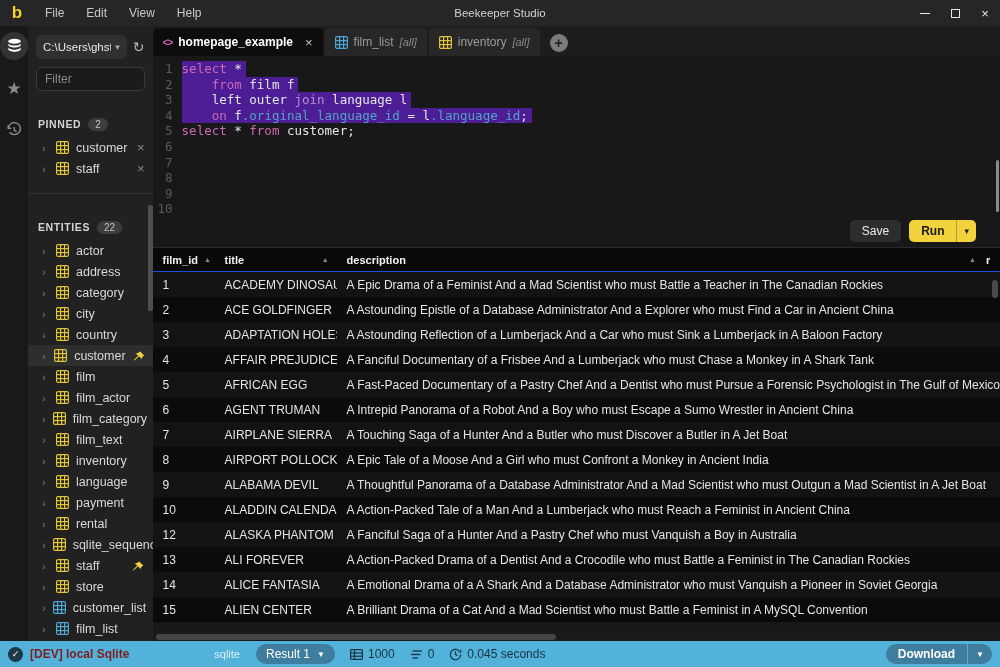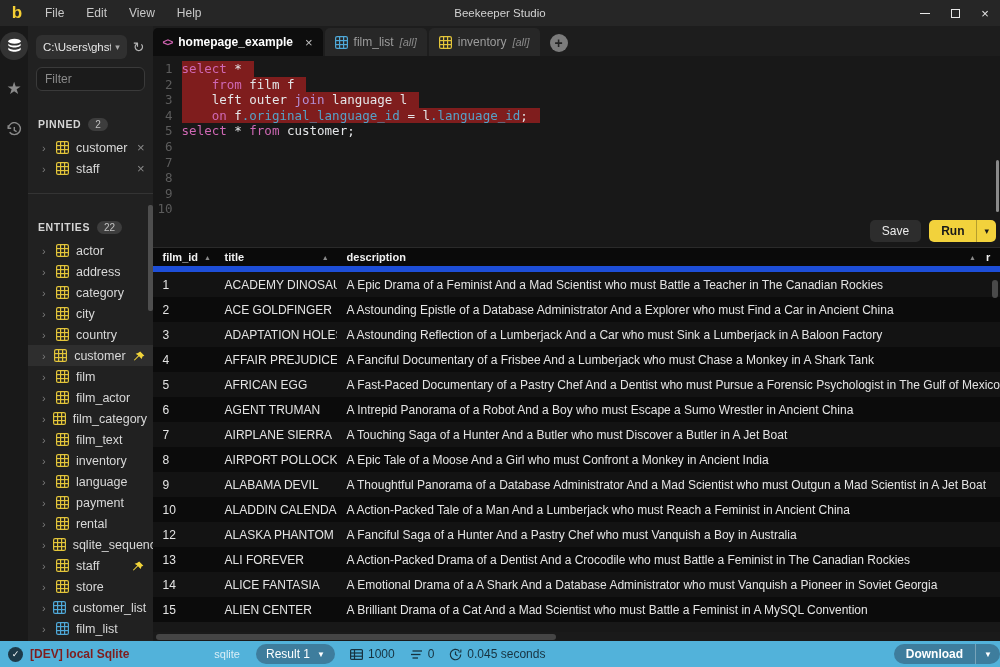--- a/index.html
+++ b/index.html
@@ -60,37 +60,37 @@
   .tab-suffix { font-size:11px; font-style:italic; color:#8a8a8a; }
   .code-ic { color:#d064b2; font-size:10px; font-weight:bold; letter-spacing:-1px; }
   .tab-close { color:#c2c2c2; font-size:13px; margin-left:6px; }
   .tab-add { width:18px; height:18px; margin:0 0 4px 8px; background:#7b7b7b; color:#222; border-radius:9px; display:flex; align-items:center; justify-content:center; font-size:14px; font-weight:bold; }
 
   
   .editor { height:159px; background:#181818; padding-top:5px; position:relative; overflow:hidden; font-family:"DejaVu Sans Mono", monospace; }
   .line { display:flex; height:15.6px; line-height:15.6px; font-size:12.5px; white-space:pre; }
   .lnum { width:20px; text-align:right; color:#5c5c5c; margin-right:9px; flex:none; }
   .lcode { color:#e4e6e8; }
-  .line.selected .lcode { background:#7f1d1d; padding-right:12px; }
+  .line.selected .lcode { background:#4c1d95; padding-right:4px; }
   .tok-kw { color:#cf68b4; }
   .tok-join { color:#b48fd6; }
   .tok-fld { color:#56a2c8; }
   .tok-pl { color:#e4e6e8; }
   .editor-thumb { position:absolute; right:1px; top:104px; width:3px; height:52px; background:#8a8a8a; border-radius:2px; }
 
   
-  .toolbar { height:32px; display:flex; align-items:center; justify-content:flex-end; gap:8px; padding-right:4px; }
+  .toolbar { height:32px; display:flex; align-items:center; justify-content:flex-end; gap:8px; padding-right:24px; }
   .btn-save { background:#2d2d2d; color:#ececec; font-size:12px; border:none; border-radius:5px; height:22px; padding:0 12px; font-family:"Liberation Sans",sans-serif; }
   .btn-run { display:flex; align-items:stretch; background:#f2d23c; border-radius:5px; height:22px; overflow:hidden; }
   .btn-run .run-main { display:flex; align-items:center; padding:0 12px; color:#191919; font-size:12px; font-weight:bold; }
   .btn-run .run-caret { display:flex; align-items:center; padding:0 7px; border-left:1px solid rgba(0,0,0,.25); color:#191919; font-size:9px; }
 
   
   .grid { flex:1; display:flex; flex-direction:column; position:relative; overflow:hidden; border-top:1px solid #2a2a2a; }
-  .g-header { height:24px; flex:none; background:#0a0a0a; border-bottom:6px solid #1d4ed8; display:flex; align-items:center; }
+  .g-header { height:24px; flex:none; background:#0a0a0a; border-bottom:1px solid #1d4ed8; display:flex; align-items:center; }
   .hc { display:flex; align-items:center; color:#f0f0f0; font-size:11px; font-weight:bold; padding:0 0 0 10px; }
   .hc-id { width:62px; }
   .hc-title { width:122px; justify-content:space-between; padding-right:8px; }
   .hc-desc { flex:1; justify-content:space-between; padding-right:8px; }
   .hc-rest { width:16px; overflow:hidden; padding-left:2px; }
   .sort-caret { color:#8a8a8a; font-size:7px; margin-left:6px; }
   .g-body { flex:1; overflow:hidden; }
   .g-row { height:25px; display:flex; align-items:center; font-size:12px; color:#e4e4e4; }
   .g-row:nth-child(odd) { background:#131313; }
   .g-row:nth-child(even) { background:#0b0b0b; }
@@ -106,21 +106,21 @@
   .sb-left { width:252px; flex:none; display:flex; align-items:center; gap:7px; padding-left:8px; }
   .check-circle { width:15px; height:15px; border-radius:8px; background:#1d3a49; color:#fff; font-size:9px; display:flex; align-items:center; justify-content:center; }
   .sb-conn { font-size:12px; font-weight:bold; color:#7f1d1d; white-space:nowrap; }
   .sb-driver { margin-left:auto; margin-right:12px; font-size:11px; color:rgba(255,255,255,.78); }
   .sb-main { flex:1; display:flex; align-items:center; gap:15px; padding-left:4px; }
   .pill { background:#3e7d9d; color:#fff; border-radius:12px; height:20px; display:flex; align-items:center; }
   .result-pill { padding:0 10px; gap:7px; font-size:12px; }
   .pill-caret { font-size:8px; }
   .stat { display:flex; align-items:center; gap:5px; font-size:12px; color:#17323f; }
   .stat svg { display:block; }
-  .download-pill { margin-left:auto; overflow:hidden; }
+  .download-pill { margin-left:auto; margin-right:8px; overflow:hidden; }
   .dl-main { padding:0 12px; font-size:12px; font-weight:bold; display:flex; align-items:center; }
   .dl-caret { padding:0 8px; border-left:1px solid rgba(255,255,255,.3); font-size:8px; display:flex; align-items:center; height:100%; }
 </style>
 </head>
 <body>
 
 <div class="app">
 
   <div class="titlebar">
     <div class="logo">b</div>

